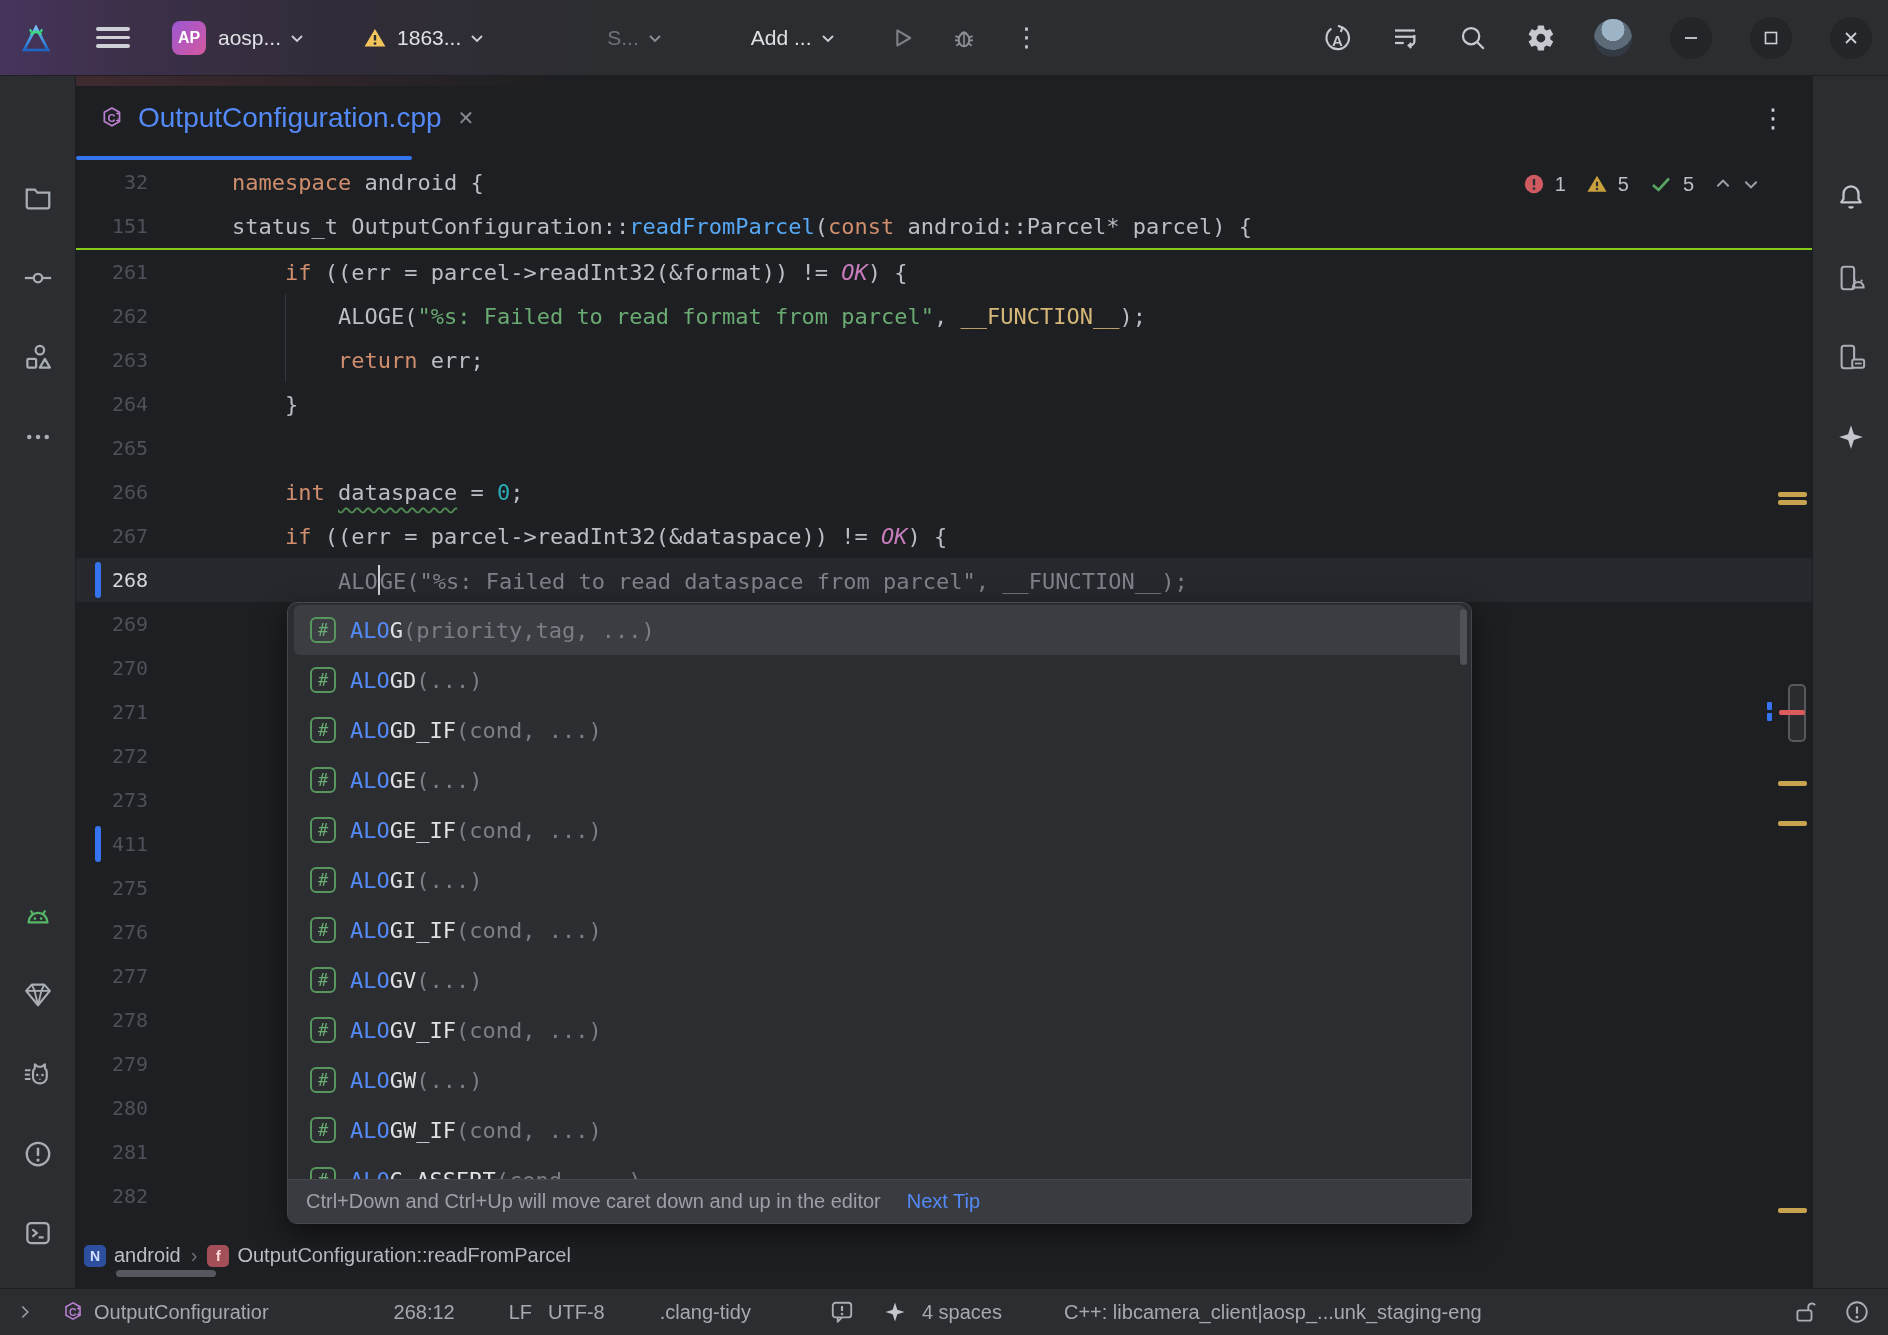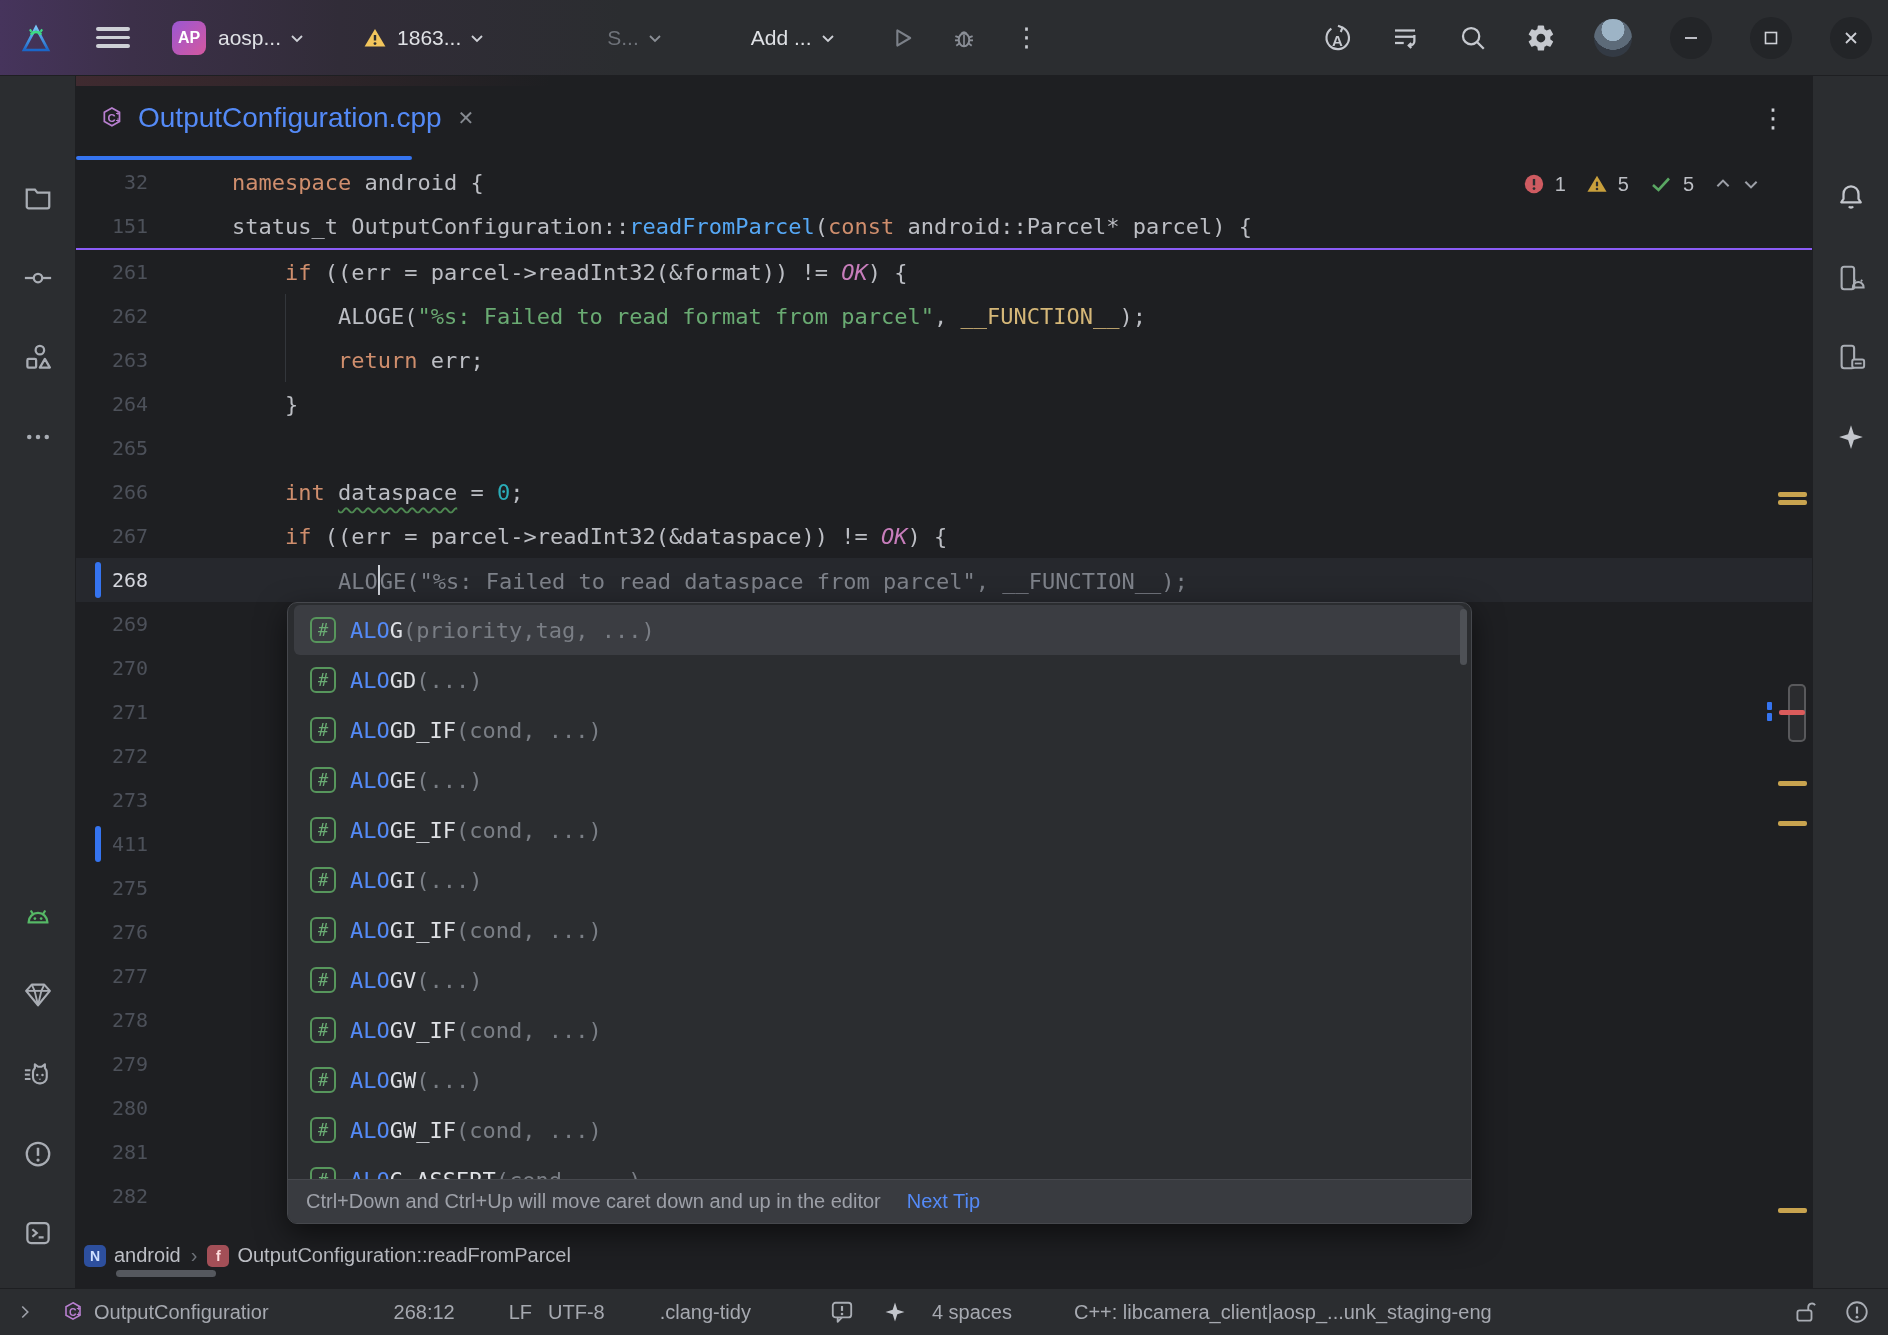--- a/index.html
+++ b/index.html
@@ -40,21 +40,21 @@
   .tab-close{color:#868a91;font-size:20px;margin-left:4px;}
   .tabbar-kebab{position:absolute;right:26px;top:0;height:84px;display:flex;align-items:center;color:#ced0d6;font-size:26px;}
 
   
   .editor{position:relative;height:1080px;overflow:hidden;font-family:"DejaVu Sans Mono",monospace;}
   .row{position:relative;display:flex;height:44px;align-items:center;width:100%;}
   .row.cur{background:#26282d;}
   .ln{flex:0 0 74px;text-align:right;font-size:20px;color:#4d515a;padding-right:2px;}
   .row.cur .ln{color:#d5d7de;}
   .code{white-space:pre;font-size:22px;padding-left:82px;}
-  .sticky{border-bottom:2px solid #8b5cf6;background:#1e1f22;}
+  .sticky{border-bottom:2px solid #84cc16;background:#1e1f22;}
   .c-kw{color:#cf8e6d;} .c-pl{color:#bcbec4;} .c-fn{color:#56a8f5;margin-top:7px;} .c-st{color:#6aab73;}
   .c-mc{color:#d5b778;} .c-cn{color:#c77dbb;font-style:italic;} .c-nm{color:#2aacb8;} .c-dm{color:#7e828a;}
   .c-ty{color:#bcbec4;text-decoration-line:underline;text-decoration-style:wavy;
         text-decoration-color:#4e8a52;text-decoration-thickness:2px;text-underline-offset:7px;}
   .caret{display:inline-block;width:2px;height:30px;background:#cfd2d8;vertical-align:-6px;}
   .vcs-bar{position:absolute;left:19px;top:4px;width:6px;height:36px;border-radius:3px;background:#3574f0;}
   .indent-guide{position:absolute;left:209px;top:134px;width:1px;height:88px;background:#33363b;}
 
   .inspections{position:absolute;top:4px;right:44px;height:40px;display:flex;align-items:center;gap:10px;
                font-family:"Liberation Sans",sans-serif;font-size:20px;color:#bcbec4;background:#1e1f22;padding:0 8px;}
@@ -593,21 +593,21 @@
         <path d="M8 17 v4 l4 -4" fill="none" stroke="#a9adb4" stroke-width="1.7" stroke-linejoin="round"></path>
         <line x1="12" y1="6.5" x2="12" y2="11" stroke="#a9adb4" stroke-width="2"></line>
         <circle cx="12" cy="13.8" r="1.2" fill="#a9adb4"></circle>
         </svg>
     </div>
     <div class="sb" style="margin-left:28px">
       <svg class="ic" width="24" height="24" viewBox="0 0 24 24">
         <path d="M12 2.5 l2.3 7.2 L21.5 12 l-7.2 2.3 L12 21.5 l-2.3 -7.2 L2.5 12 l7.2 -2.3 Z" fill="#c3c6cc"></path>
         </svg>
     </div>
-    <span class="sb" style="margin-left:25px">4 spaces</span>
+    <span class="sb" style="margin-left:15px">4 spaces</span>
     <span class="sb" style="margin-left:62px">C++: libcamera_client|aosp_...unk_staging-eng</span>
     <div class="sb-right">
       <svg class="ic" width="26" height="26" viewBox="0 0 24 24">
         <rect x="5" y="10.5" width="13" height="9.5" rx="2" fill="none" stroke="#a9adb4" stroke-width="1.7"></rect>
         <path d="M15 10.5 V7.5 a3.4 3.4 0 0 1 6.3 -1.7" fill="none" stroke="#a9adb4" stroke-width="1.7"></path>
         </svg>
       <svg class="ic" width="26" height="26" viewBox="0 0 24 24">
         <circle cx="12" cy="12" r="9" fill="none" stroke="#a9adb4" stroke-width="1.7"></circle>
         <line x1="12" y1="7" x2="12" y2="13.5" stroke="#a9adb4" stroke-width="2"></line>
         <circle cx="12" cy="16.8" r="1.3" fill="#a9adb4"></circle>

